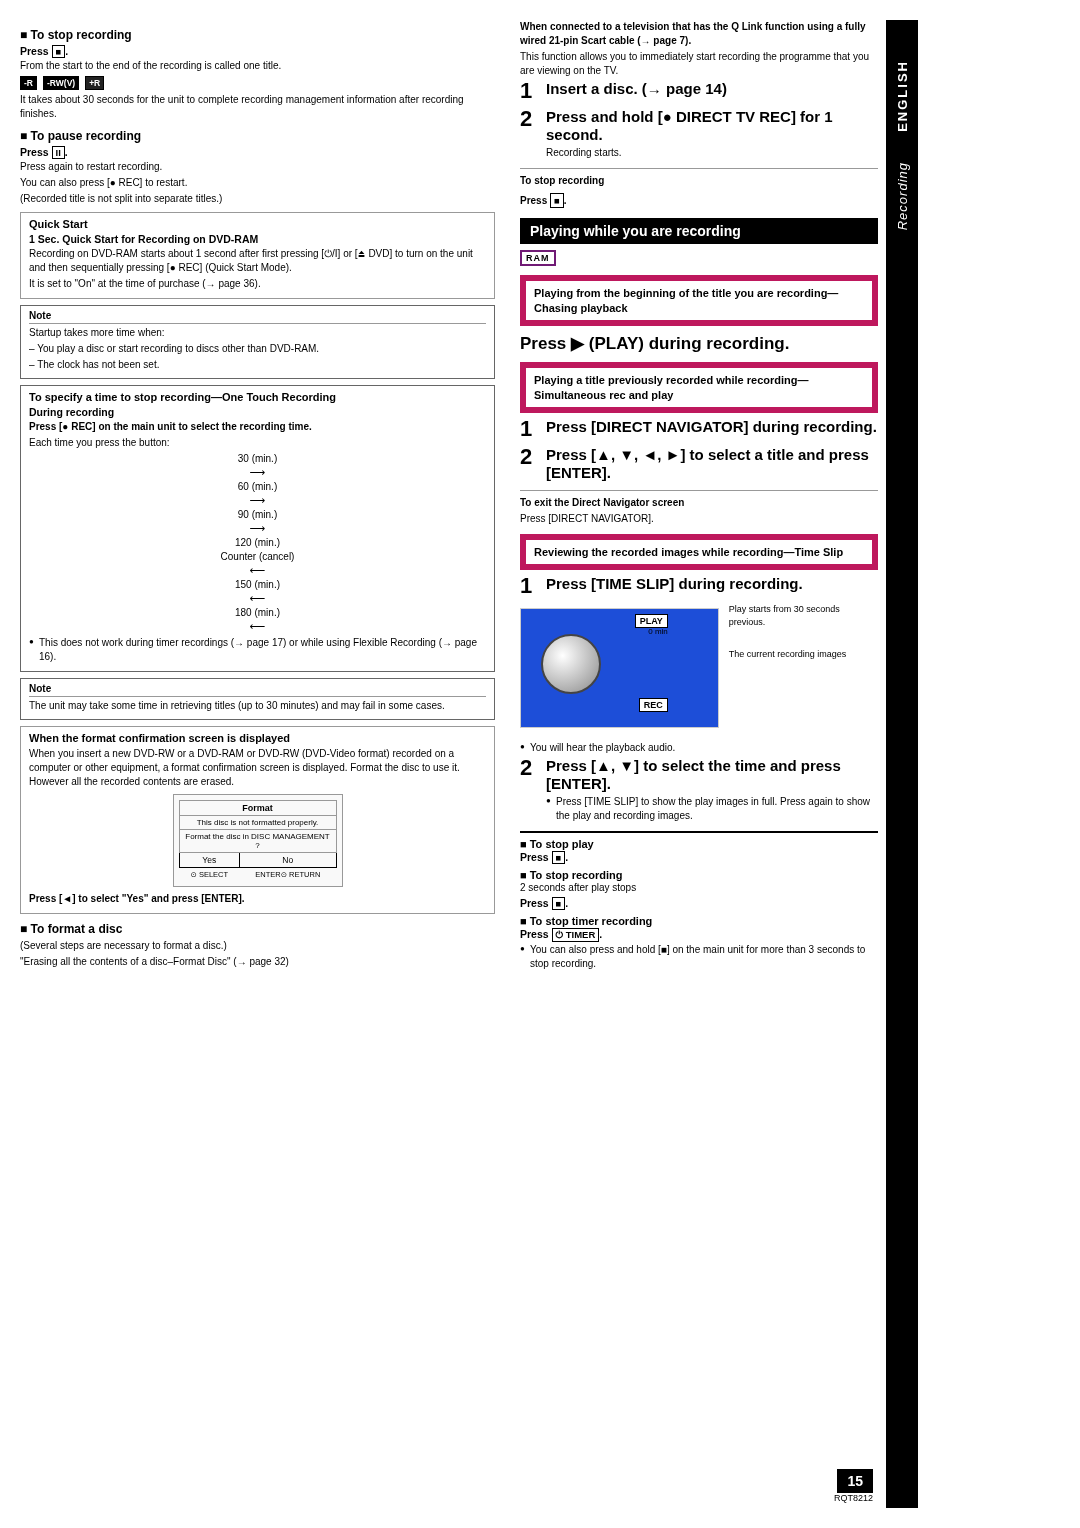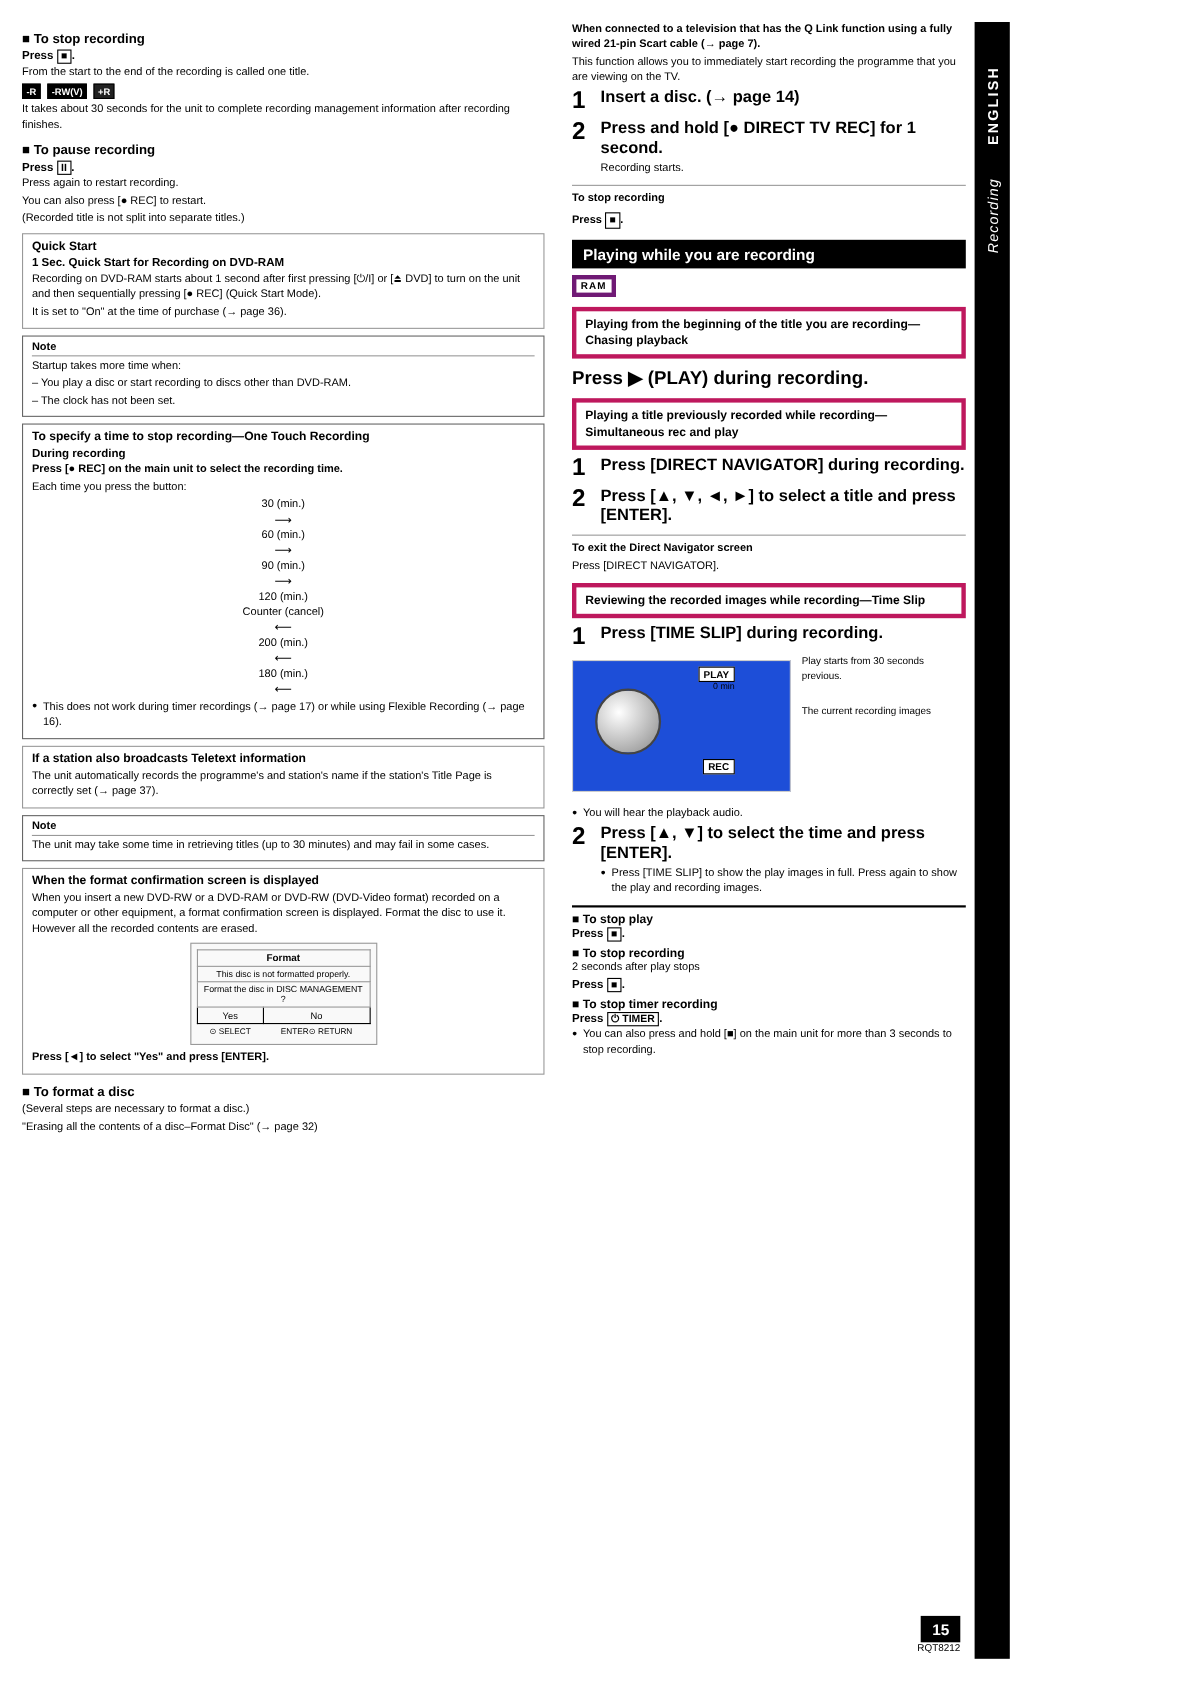--- a/index.html
+++ b/index.html
@@ -168,35 +168,35 @@
     
     .press-play-heading {
       font-size: 17px;
       font-weight: bold;
       margin: 8px 0;
       line-height: 1.2;
     }
 
     
     .info-box {
-      border: 4px solid #be185d;
+      border: 6px solid #be185d;
       padding: 5px 8px;
       margin: 5px 0;
       background: #fff;
     }
     .info-box-bold {
       font-size: 11px;
       font-weight: bold;
       line-height: 1.3;
     }
 
     
     .ram-badge {
       display: inline-block;
-      border: 4px solid #701a75;
+      border: 2px solid #701a75;
       font-size: 9px;
       font-weight: bold;
       padding: 1px 4px;
       margin-bottom: 4px;
       letter-spacing: 1px;
     }
 
     
     .format-image {
       width: 170px;
@@ -435,32 +435,28 @@
         <span class="arrow">⟶</span>
         <span>60 (min.)</span>
         <span class="arrow">⟶</span>
         <span>90 (min.)</span>
         <span class="arrow">⟶</span>
         <span>120 (min.)</span>
       </div>
       <div class="arrow-line">
         <span>Counter (cancel)</span>
         <span class="arrow">⟵</span>
-        <span>200 (min.)</span>
+        <span>150 (min.)</span>
         <span class="arrow">⟵</span>
         <span>180 (min.)</span>
         <span class="arrow">⟵</span>
       </div>
       <div class="bullet-item">This does not work during timer recordings (→ page 17) or while using Flexible Recording (→ page 16).</div>
     </div>
 
-    <div class="box-bordered">
-      <div class="box-title">If a station also broadcasts Teletext information</div>
-      <div class="body-text">The unit automatically records the programme's and station's name if the station's Title Page is correctly set (→ page 37).</div>
-    </div>
 
     <div class="note-box">
       <div class="note-label">Note</div>
       <div class="body-text">The unit may take some time in retrieving titles (up to 30 minutes) and may fail in some cases.</div>
     </div>
 
     <div class="box-bordered">
       <div class="box-title">When the format confirmation screen is displayed</div>
       <div class="body-text">When you insert a new DVD-RW or a DVD-RAM or DVD-RW (DVD-Video format) recorded on a computer or other equipment, a format confirmation screen is displayed. Format the disc to use it. However all the recorded contents are erased.</div>
 

